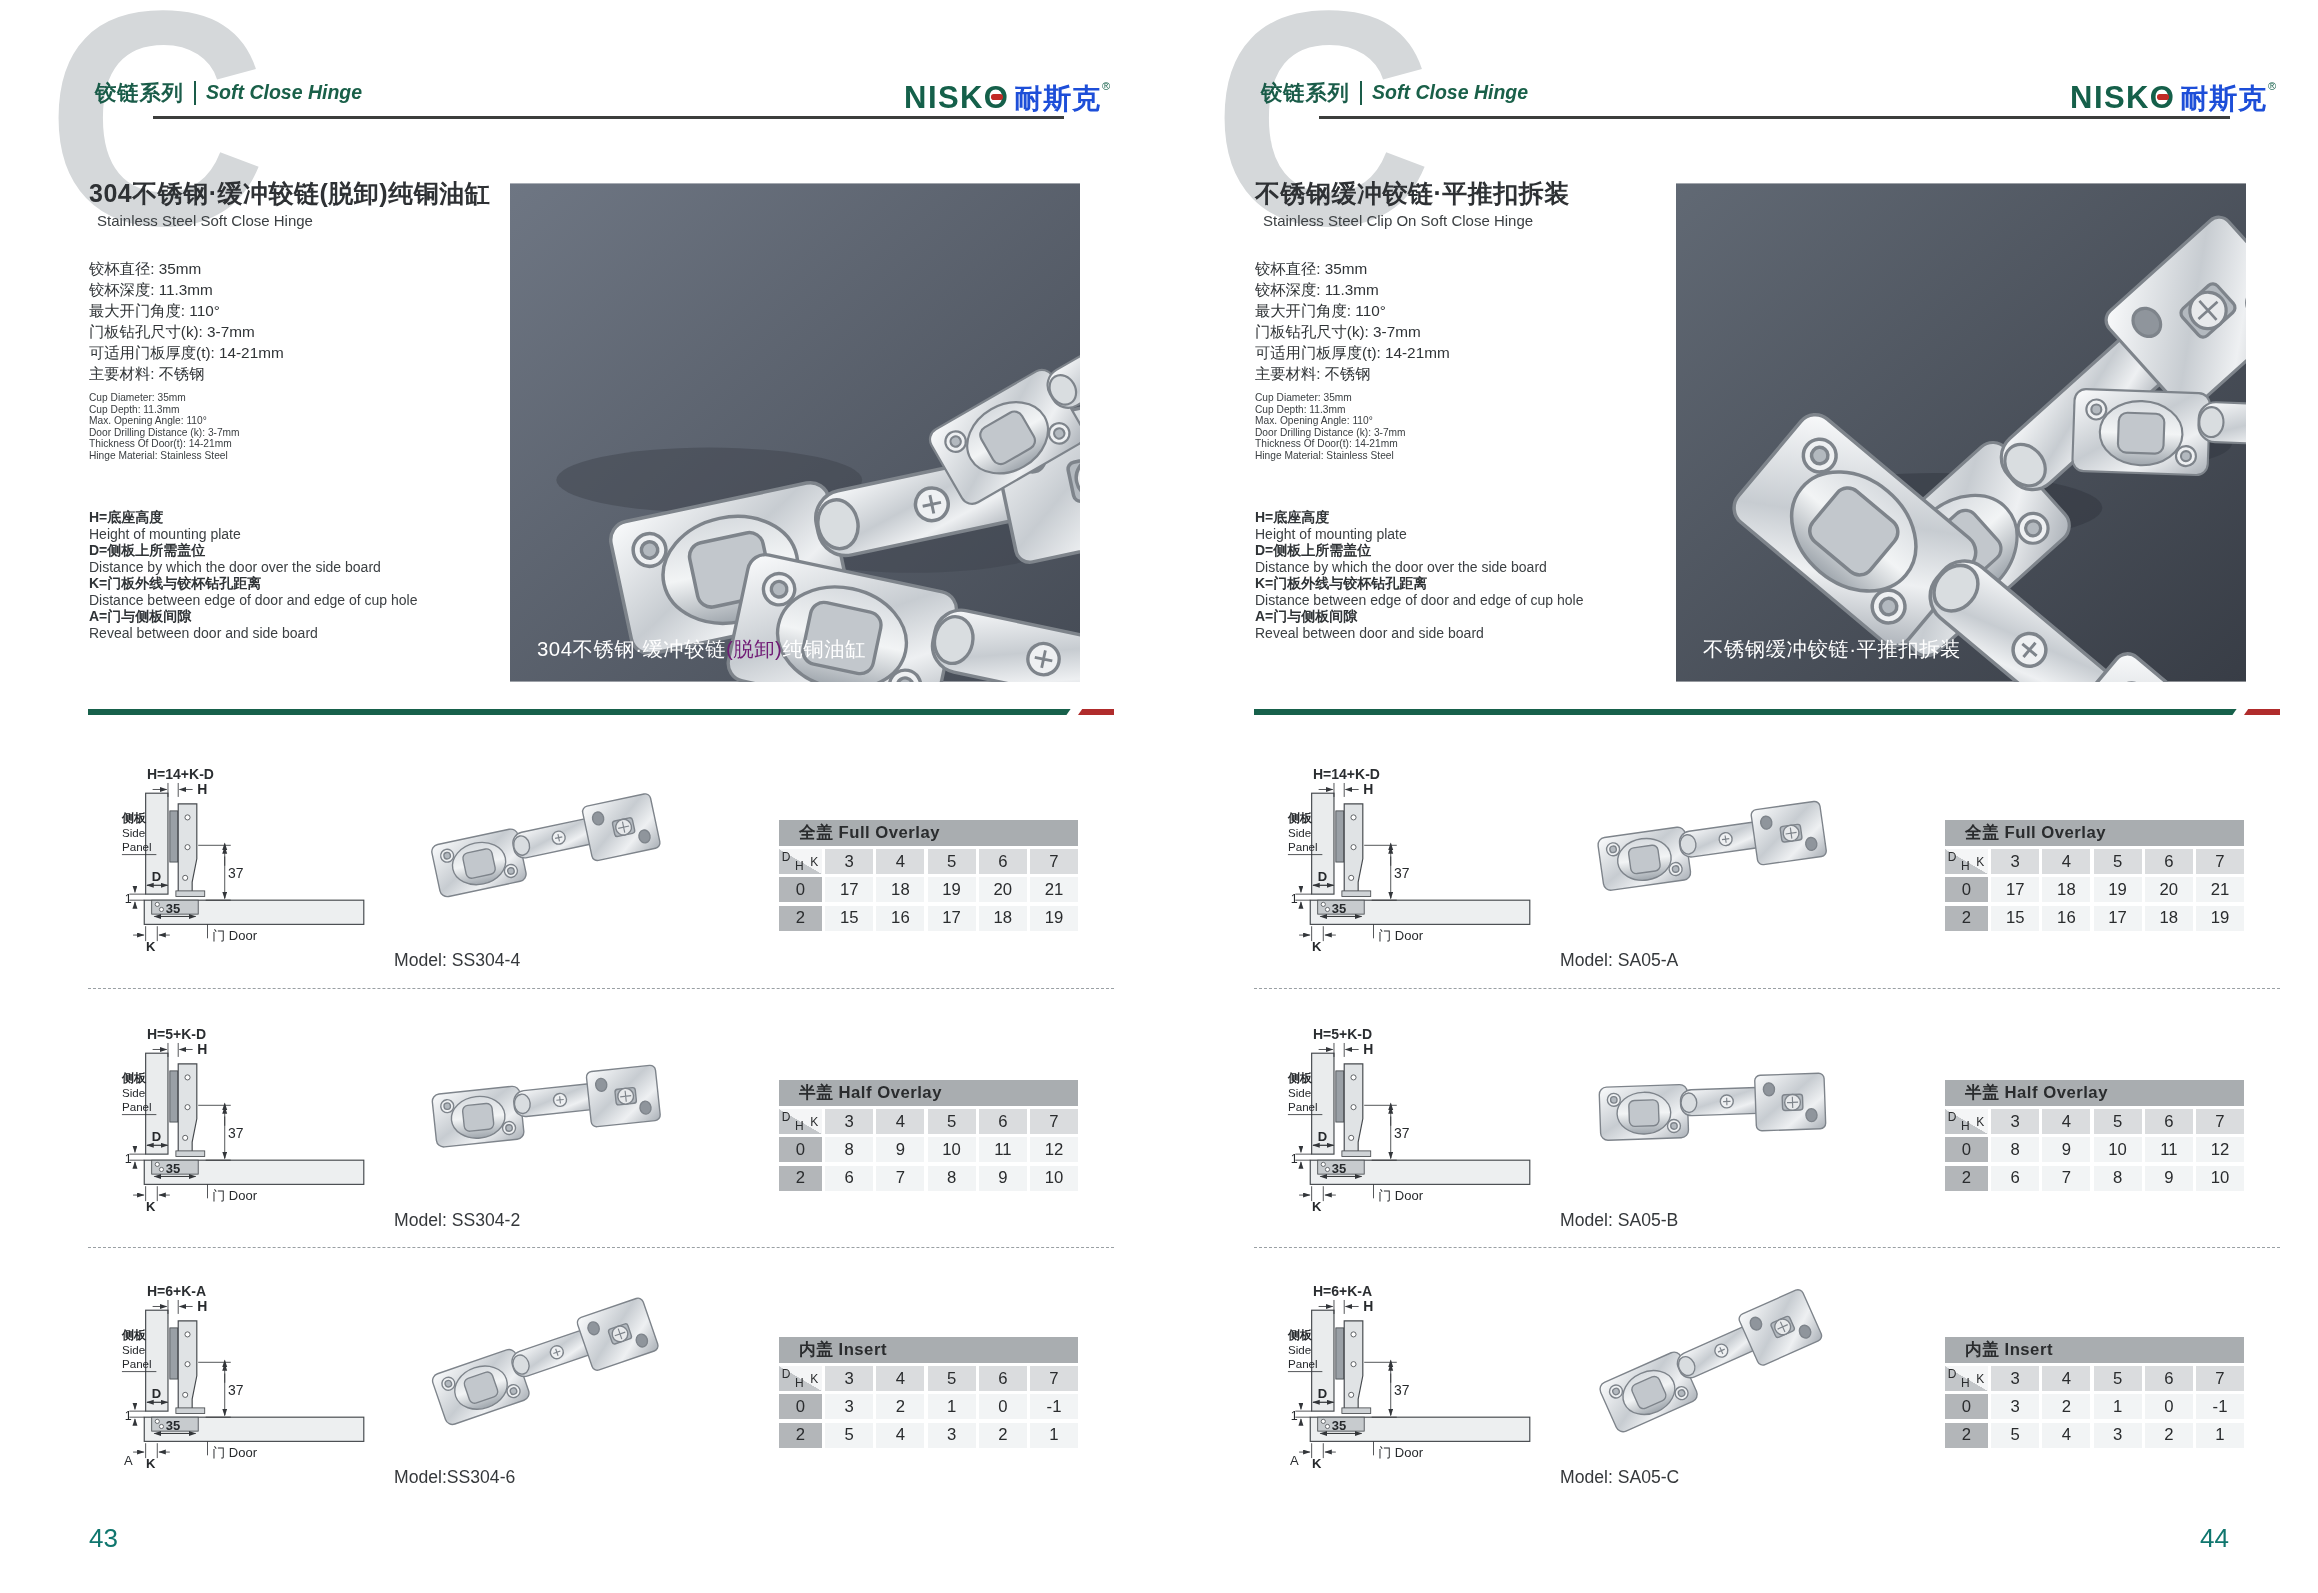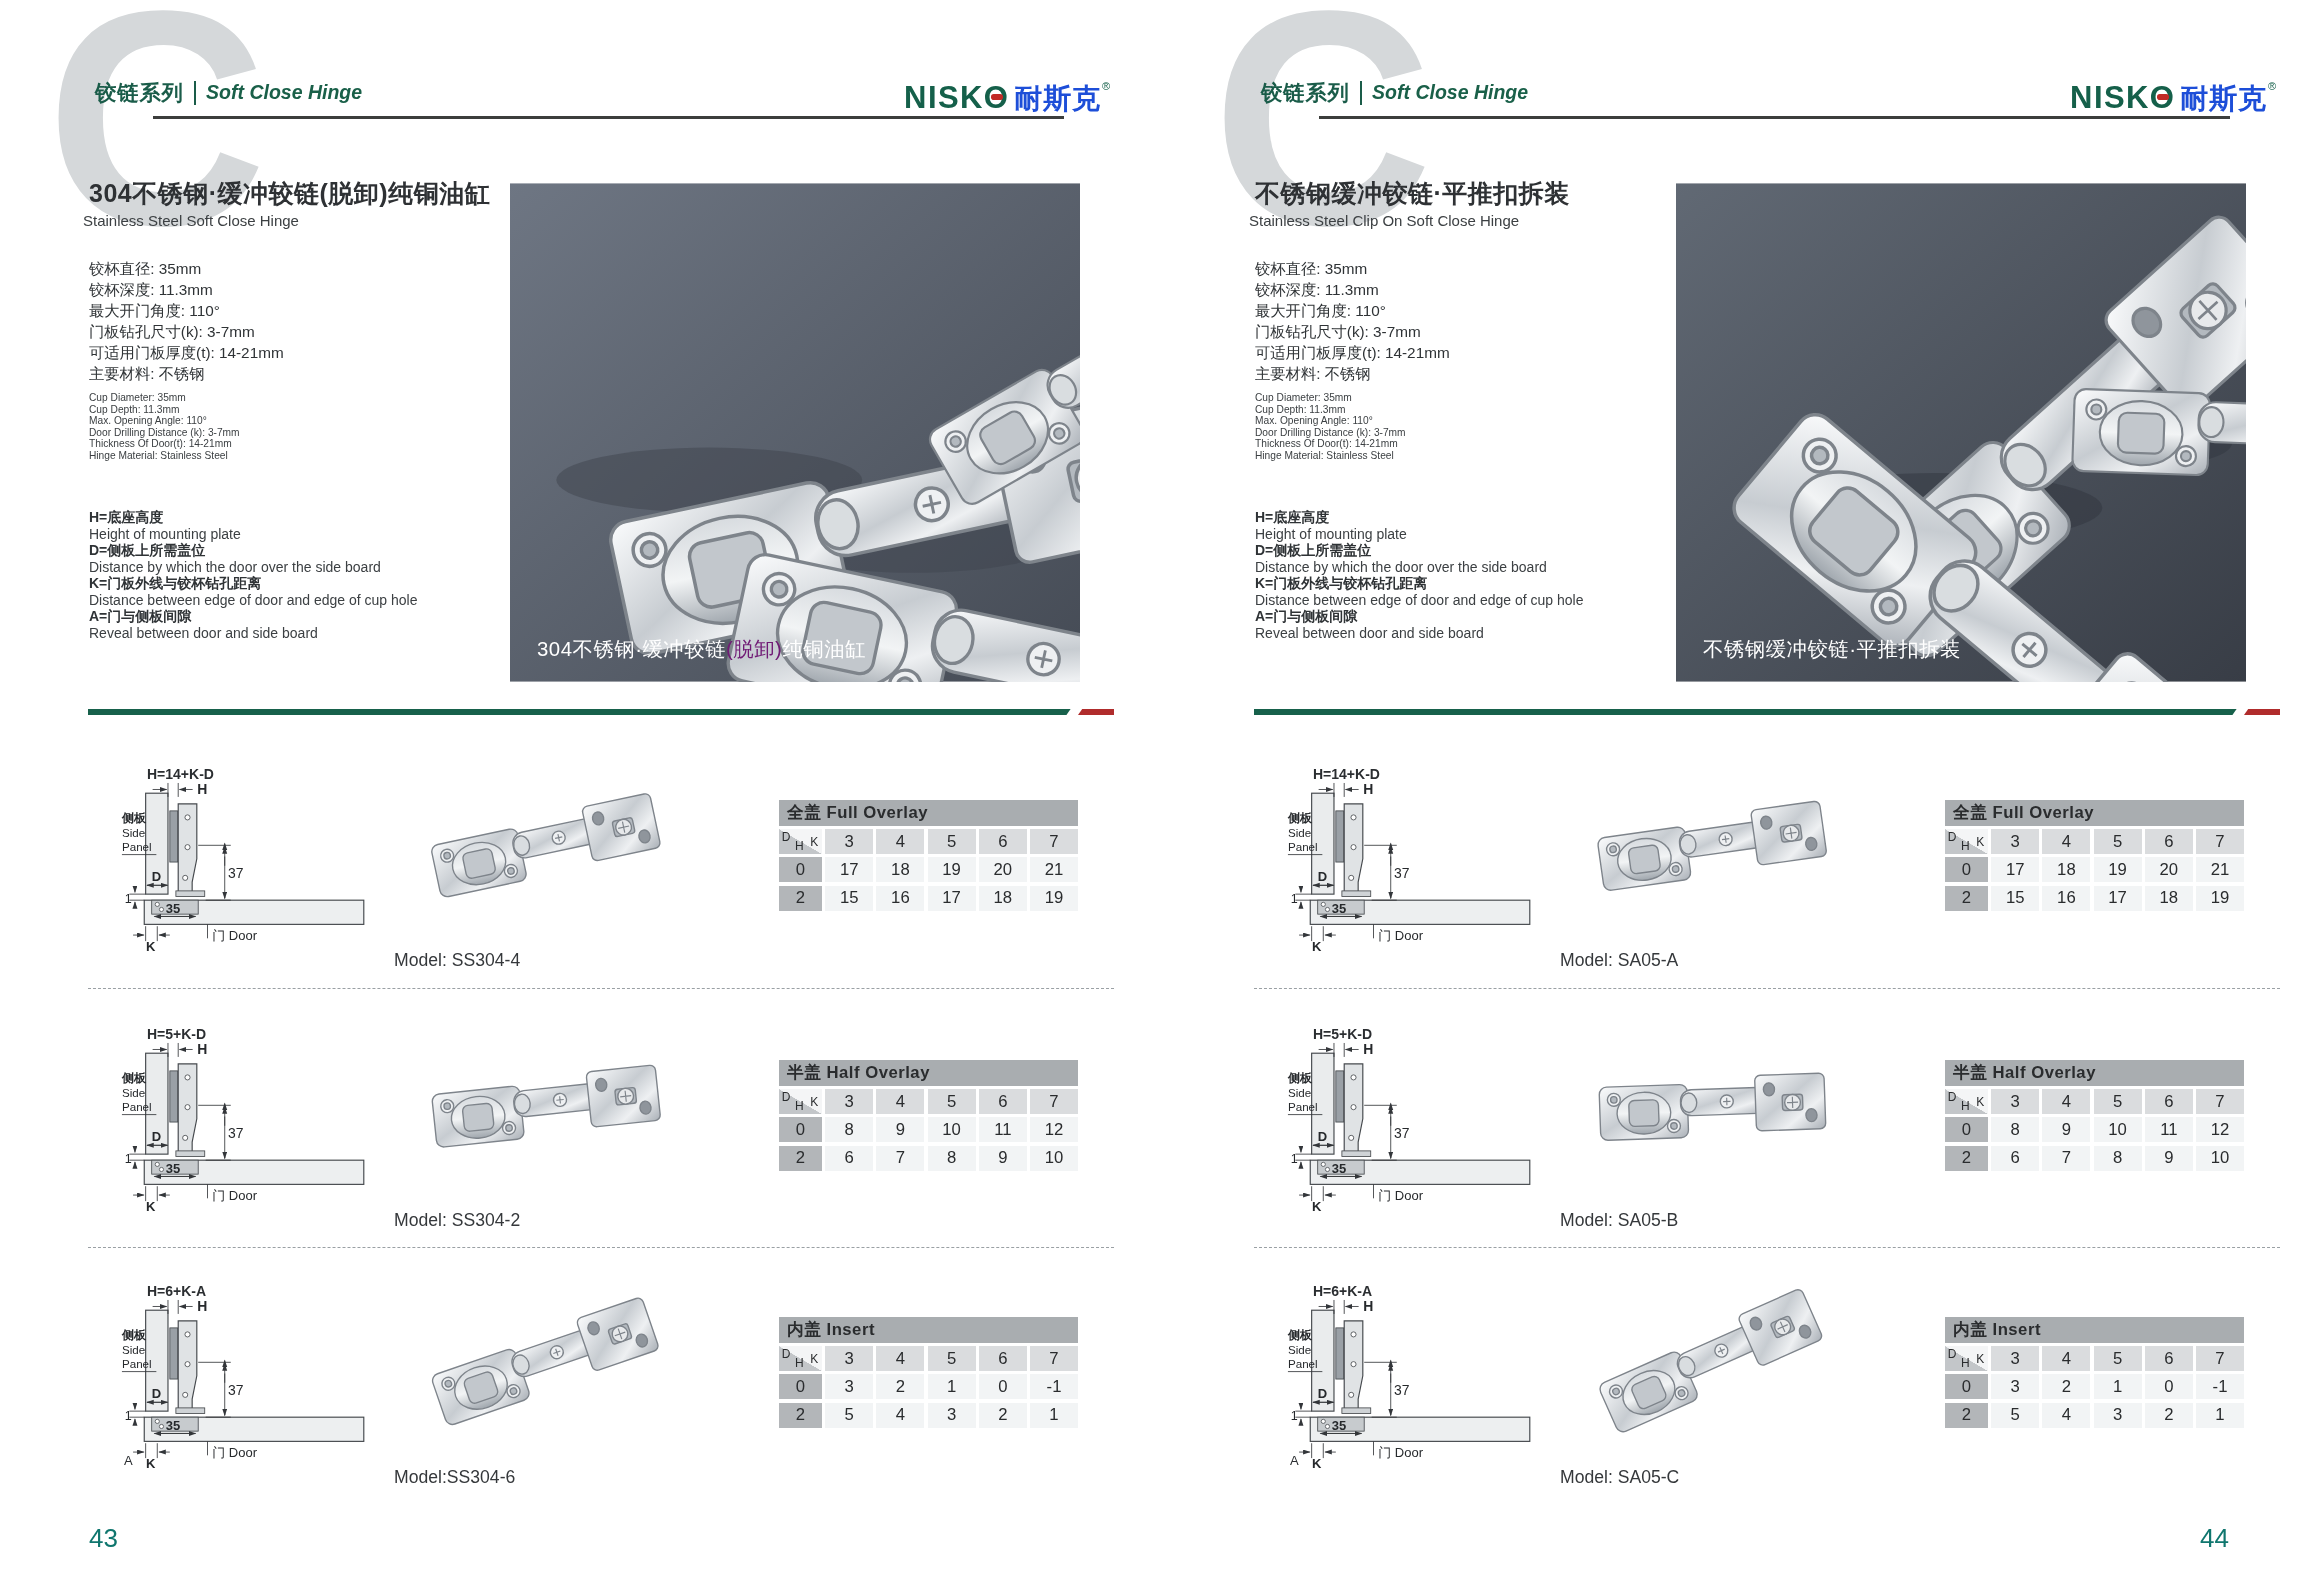--- a/index.html
+++ b/index.html
@@ -15,21 +15,21 @@
   .series-en { font-size:19.5px; font-weight:bold; color:#1a6049;font-style:italic; }
   .brand { position:absolute; right:56px; top:80px; z-index:2; display:flex; align-items:flex-start; }
   .brand-latin { font-size:31px; font-weight:900; color:#15604a; letter-spacing:1.4px; position:relative; }
   .brand-latin::after { content:""; position:absolute; right:6.5px; top:14px; width:12px; height:5.6px; background:#c22a26; border-radius:2.8px; }
   .brand-cn { font-size:28px; font-weight:900; color:#1d4ed8; margin-left:5px; letter-spacing:0.9px; }
   .brand-reg { font-size:11px; color:#15604a; margin-left:0.9px; }
   .header-rule { position:absolute; left:153px; top:116px; width:911px; height:3.2px; background:#3c3e3c; z-index:1; }
 
   
   .title-cn { position:absolute; left:89px; top:177px; font-size:25px; font-weight:bold; color:#2e3134; letter-spacing:0.5px; }
-  .title-en { position:absolute; left:83px; top:212px; font-size:15px; color:#3c4043;text-align:center; }
+  .title-en { position:absolute; left:97px; top:212px; font-size:15px; color:#3c4043;text-align:center; }
   .specs-cn { position:absolute; left:89px; top:258px; font-size:15.3px; color:#2f3336; line-height:21px; }
   .specs-en { position:absolute; left:89px; top:392px; font-size:10.2px; color:#3c4043; line-height:11.6px; }
   .legend { position:absolute; left:89px; top:509px; }
   .legend-cn { font-size:14px; font-weight:bold; color:#2f3336; line-height:17.6px; }
   .legend-en { font-size:14px; color:#3c4043; line-height:15px; margin-bottom:0.5px; }
 
   
   .photo { position:absolute; left:510px; top:183px; width:570px; height:499px; overflow:hidden; }
   .photo svg { display:block; width:100%; height:100%; }
   .photo-caption { position:absolute; left:27px; bottom:19.5px; font-size:20.4px; color:#ffffff; letter-spacing:0.5px; }
@@ -44,21 +44,21 @@
   
   .srow { position:absolute; left:0; width:1166px; height:232px; }
   .srow .diag { position:absolute; left:106px; top:0; width:270px; height:200px; }
   .formula { position:absolute; left:147px; top:10.2px; font-size:14px; font-weight:bold; color:#2b2e31;text-align:center; }
   .dim-a { position:absolute; left:124px; top:180px; font-size:13px; color:#2b2e31; }
   .srow .hingepic { position:absolute; left:408px; top:2.8px; width:260px; height:185px; }
   .model { position:absolute; left:394px; top:194px; font-size:17.6px; color:#35383b; }
 
   
   .spec-table { position:absolute; left:779px; top:44px; width:299px; }
-  .tbar { height:26px; background:#a9adb0; color:#2a2c2e; font-size:16.7px; font-weight:bold; line-height:26px; padding-left:8px; letter-spacing:0.5px; }
+  .tbar { height:26px; background:#a9adb0; color:#2a2c2e; font-size:16.7px; font-weight:bold; line-height:26px; padding-left:20px; letter-spacing:0.5px;margin-top:20px; }
   .trow { display:flex; margin-top:3.2px; }
   .tcell { height:25px; display:flex; align-items:center; justify-content:center; font-size:16.7px; color:#2a2c2e; margin-right:3.2px; }
   .tcell:last-child { margin-right:0; }
   .colh { flex:1; background:#dadcde; }
   .rowl { width:43px; background:#b3b6b9; flex:none; }
   .val { flex:1; background:#f2f4f5; }
   .corner { width:43px; flex:none; position:relative; background:linear-gradient(to top right,#c3c6c9 49.5%,#f4f5f6 50%); }
   .corner span { position:absolute; font-size:12px; color:#2a2c2e; }
   .corner .cd { left:2.8px; top:0.9px; }
   .corner .ck { right:3.7px; top:5.6px; }

